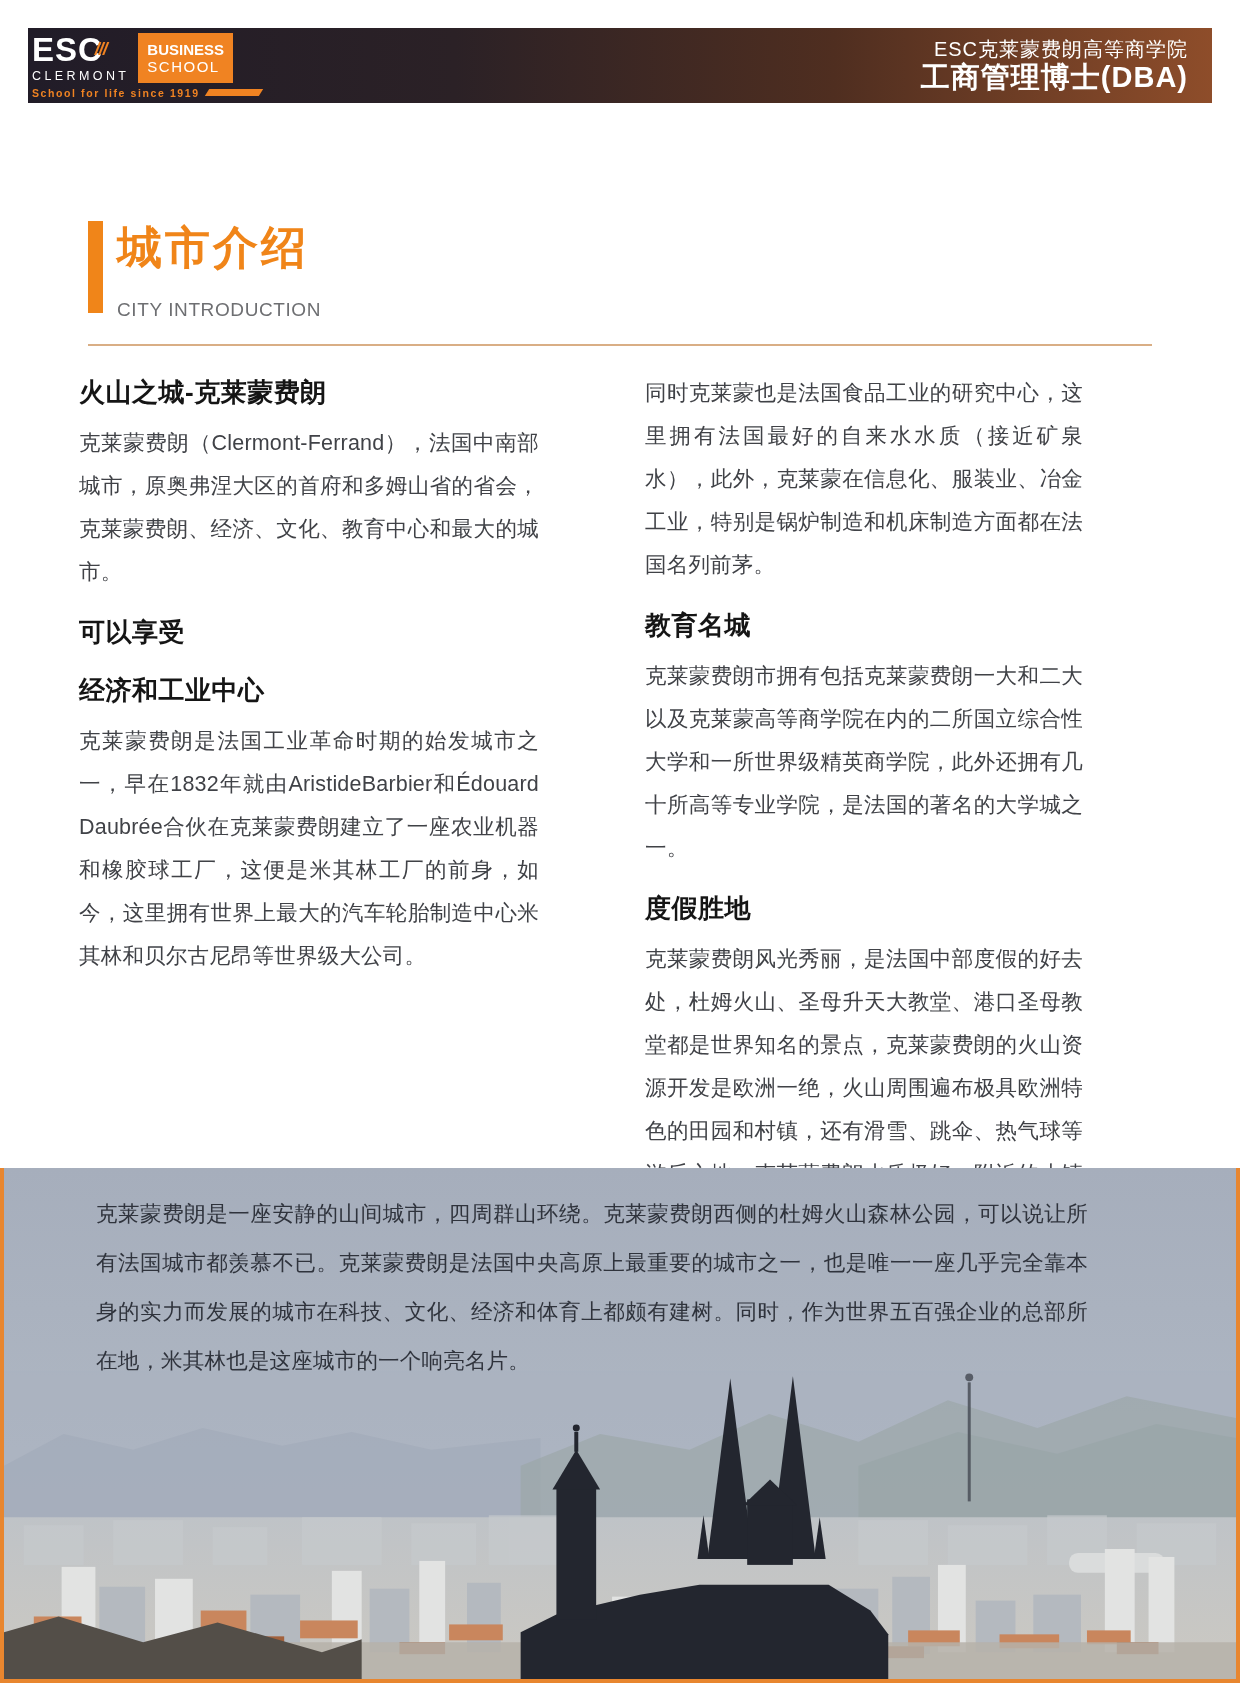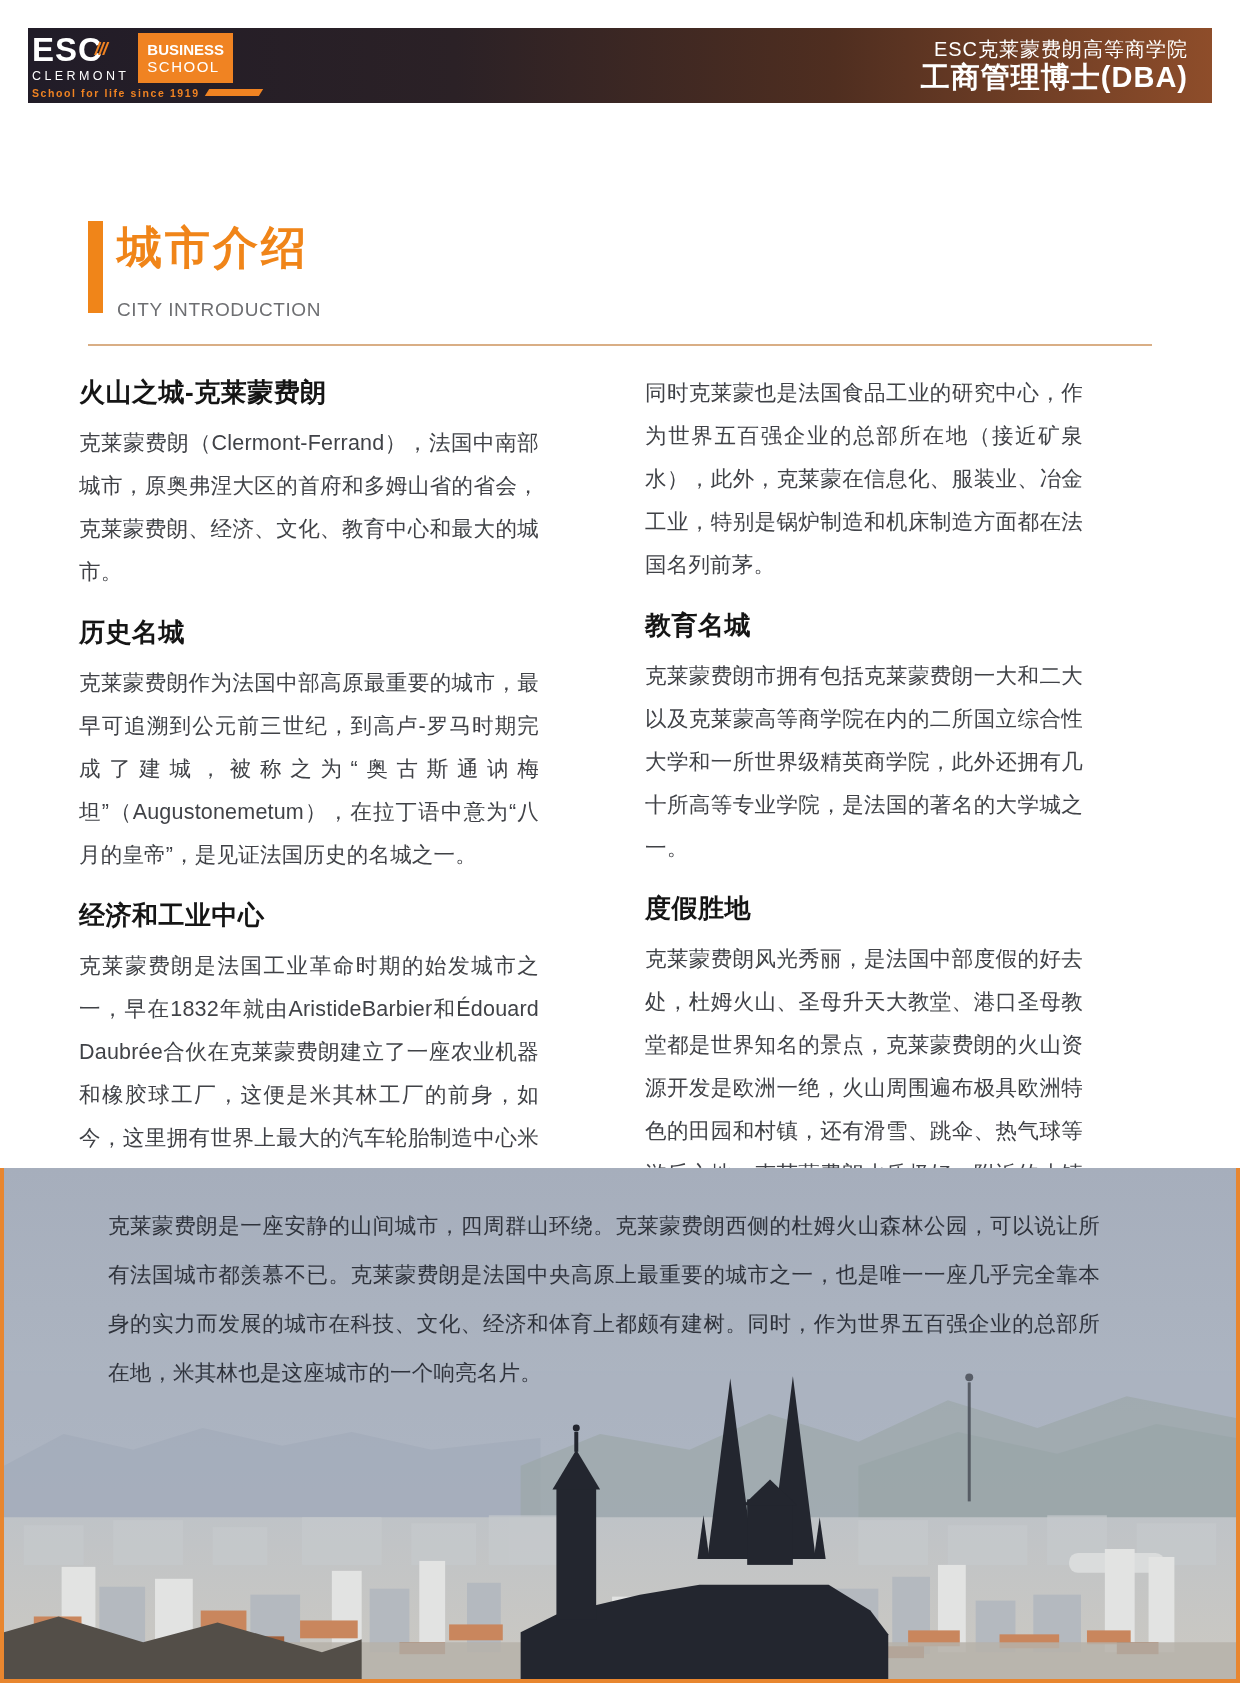--- a/index.html
+++ b/index.html
@@ -50,21 +50,21 @@
   .col p  { font-size:21.5px; color:#404247; margin:0; line-height:43px; text-align:justify; letter-spacing:0.2px; }
 
   
   .photo {
     position:absolute; left:0; top:1168px; width:1240px; height:515px; margin:0;
     border-left:4px solid #e8862f; border-right:4px solid #e8862f; border-bottom:4px solid #e8862f;
     box-sizing:border-box; overflow:hidden;
   }
   .photo svg { position:absolute; left:0; top:0; width:100%; height:100%; display:block; }
   .caption {
-    position:absolute; left:92px; top:22px; width:992px; margin:12px;
+    position:absolute; left:92px; top:22px; width:992px; margin:0;
     font-size:21.5px; line-height:49px; color:#2f333c; text-align:justify; letter-spacing:0.2px;
   }
 </style>
 </head>
 <body>
 
 <div class="page">
 
   <header class="topbar">
     <div class="logo">
@@ -94,28 +94,27 @@
     <div>
       <h1>城市介绍</h1>
       <div class="sub">CITY INTRODUCTION</div>
     </div>
   </section>
   <div class="divider"></div>
 
   <div class="col left">
     <h2 class="first">火山之城-克莱蒙费朗</h2>
     <p>克莱蒙费朗（Clermont-Ferrand），法国中南部城市，原奥弗涅大区的首府和多姆山省的省会，克莱蒙费朗、经济、文化、教育中心和最大的城市。</p>
-    <h2>历史名城</h2>
-    <p>克莱蒙费朗作为法国中部高原最重要的城市，最早可追溯到公元前三世纪，到高卢-罗马时期完成了建城，被称之为“奥古斯通讷梅坦”（Augustonemetum），在拉丁语中意为“八月的皇帝”，是见证法国历史的名城之一。</p>
+    <h2>可以享受</h2>
     <h2>经济和工业中心</h2>
     <p>克莱蒙费朗是法国工业革命时期的始发城市之一，早在1832年就由AristideBarbier和Édouard Daubrée合伙在克莱蒙费朗建立了一座农业机器和橡胶球工厂，这便是米其林工厂的前身，如今，这里拥有世界上最大的汽车轮胎制造中心米其林和贝尔古尼昂等世界级大公司。</p>
   </div>
 
   <div class="col right">
-    <p>同时克莱蒙也是法国食品工业的研究中心，作为世界五百强企业的总部所在地（接近矿泉水），此外，克莱蒙在信息化、服装业、冶金工业，特别是锅炉制造和机床制造方面都在法国名列前茅。</p>
+    <p>同时克莱蒙也是法国食品工业的研究中心，这里拥有法国最好的自来水水质（接近矿泉水），此外，克莱蒙在信息化、服装业、冶金工业，特别是锅炉制造和机床制造方面都在法国名列前茅。</p>
     <h2>教育名城</h2>
     <p>克莱蒙费朗市拥有包括克莱蒙费朗一大和二大以及克莱蒙高等商学院在内的二所国立综合性大学和一所世界级精英商学院，此外还拥有几十所高等专业学院，是法国的著名的大学城之一。</p>
     <h2>度假胜地</h2>
     <p>克莱蒙费朗风光秀丽，是法国中部度假的好去处，杜姆火山、圣母升天大教堂、港口圣母教堂都是世界知名的景点，克莱蒙费朗的火山资源开发是欧洲一绝，火山周围遍布极具欧洲特色的田园和村镇，还有滑雪、跳伞、热气球等游乐之地。克莱蒙费朗水质极好，附近的小镇Volvic是同名名牌矿泉水的出产地，住在这里，可以享受“用矿泉水洗澡”的奢侈。</p>
   </div>
 
   <figure class="photo">
     <svg viewBox="0 0 1240 515" preserveAspectRatio="none">
       <defs>
         <linearGradient id="sky" x1="0" y1="0" x2="0" y2="1">

